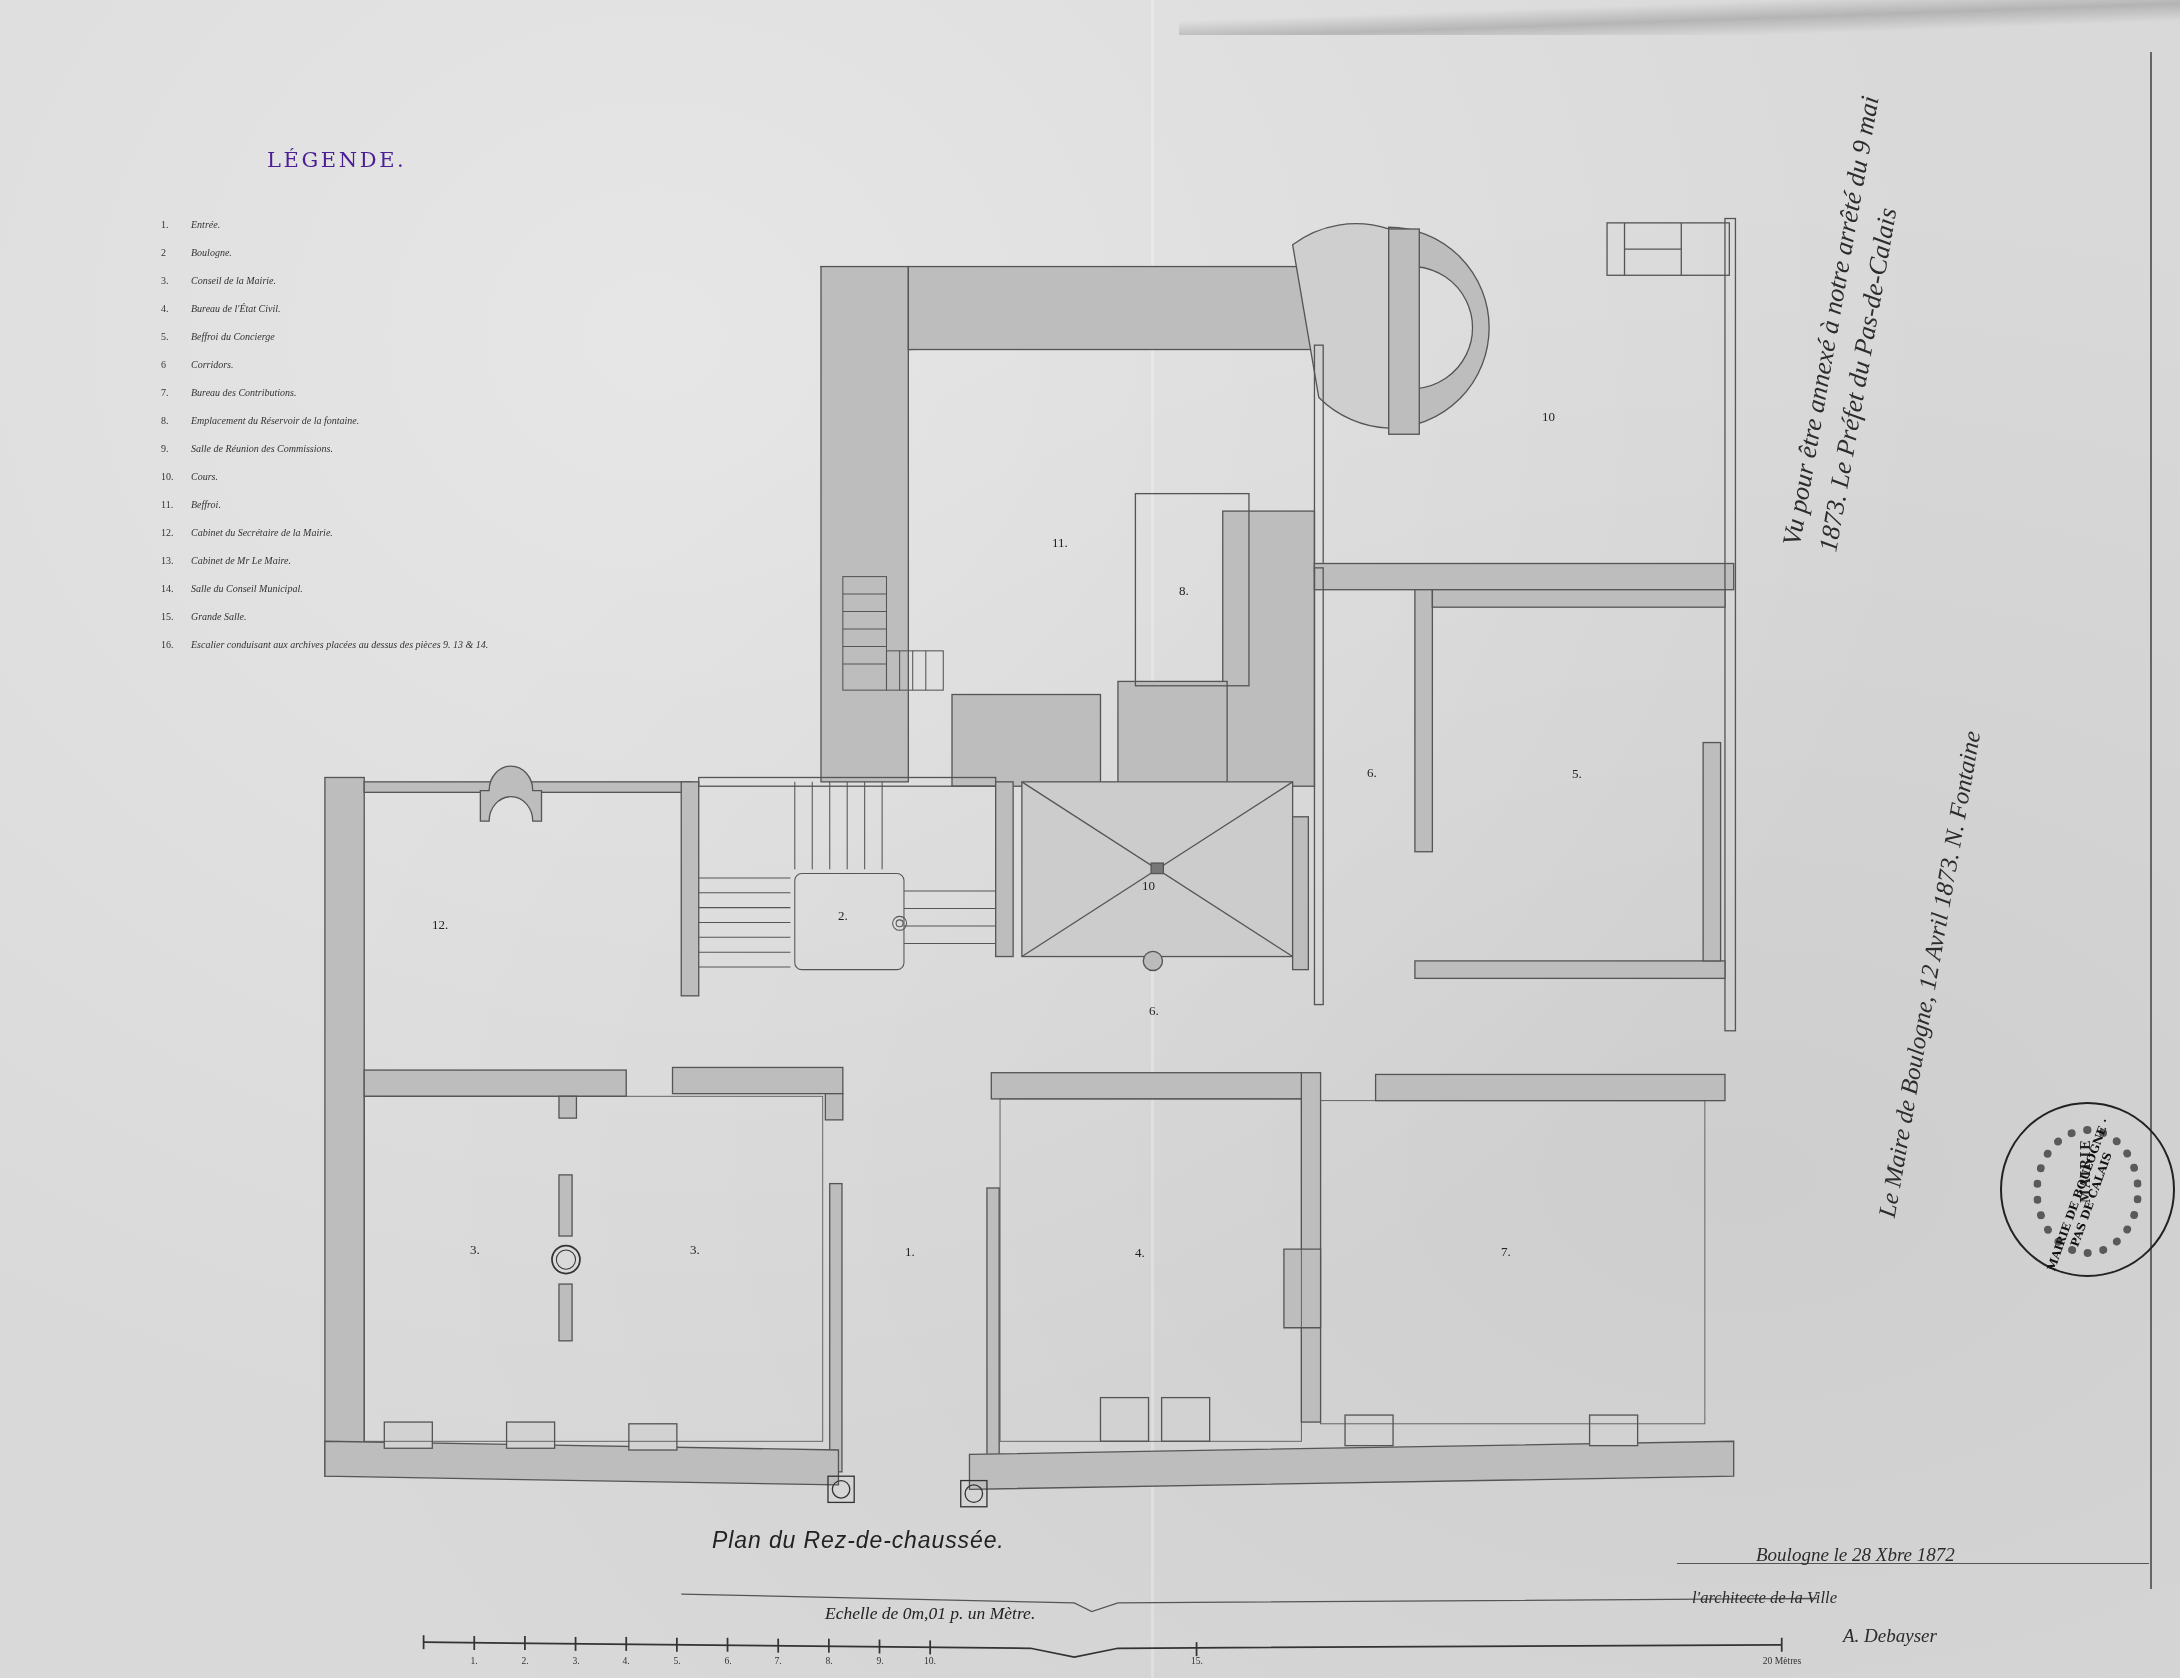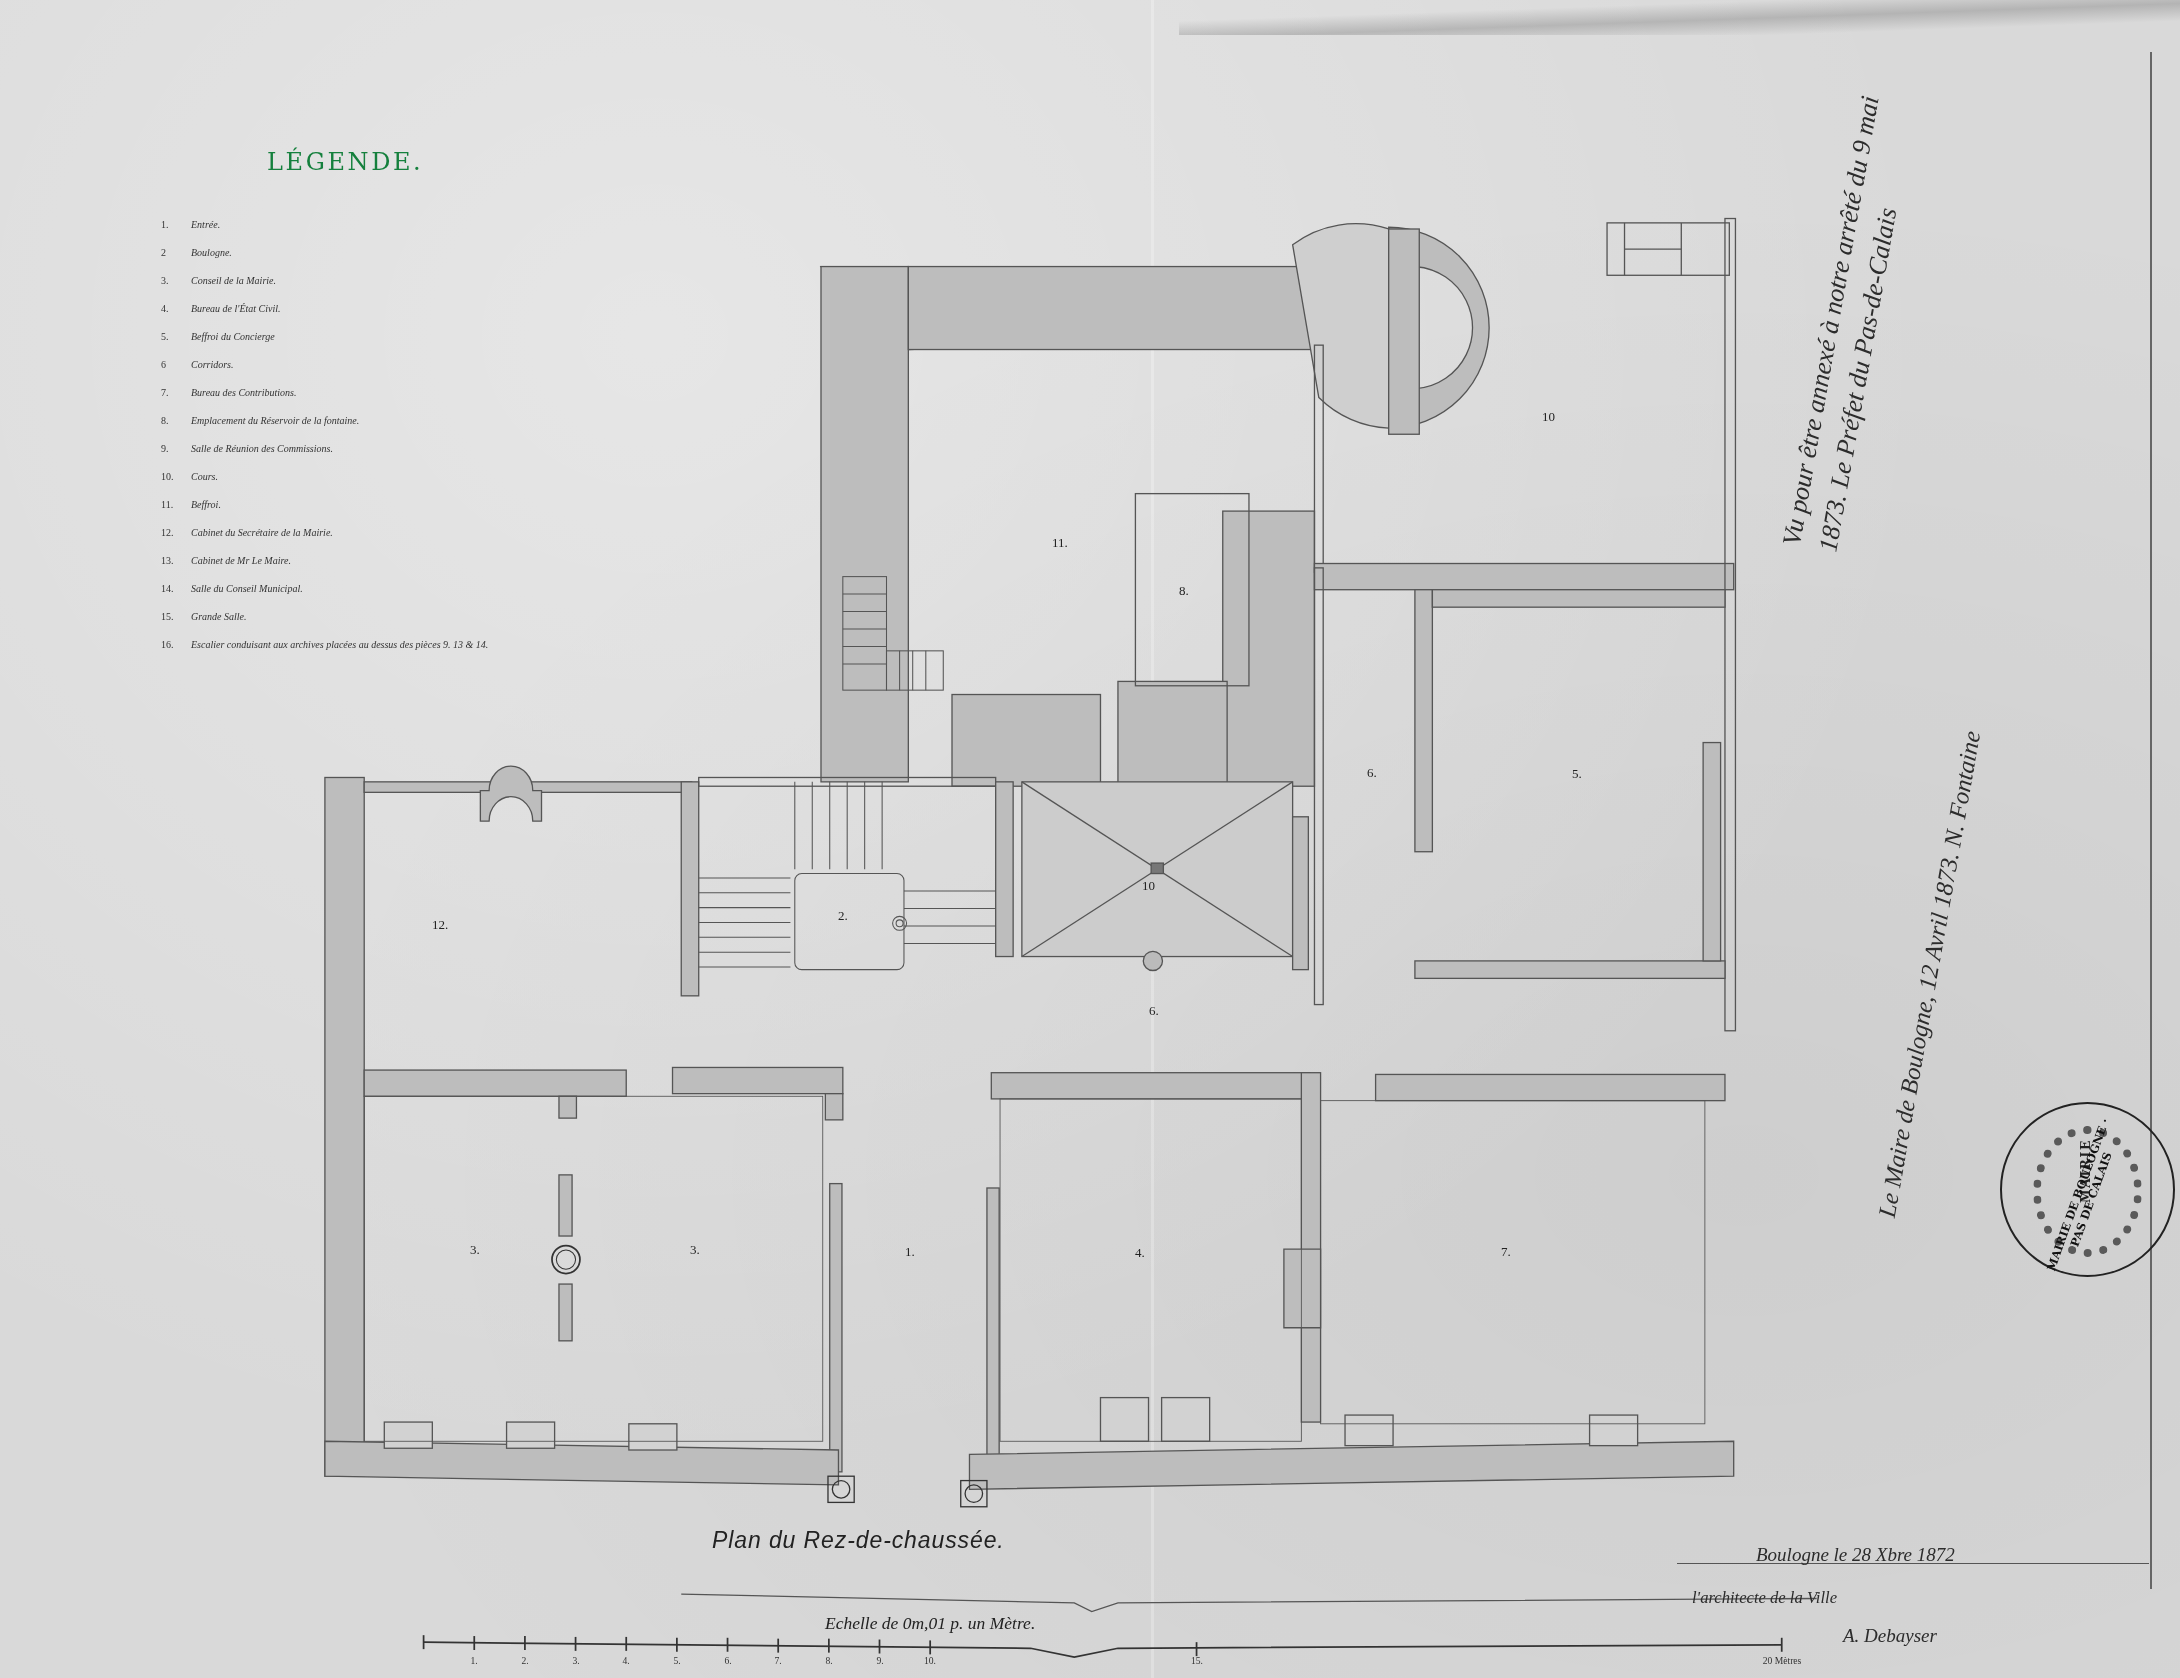--- a/index.html
+++ b/index.html
@@ -13,43 +13,43 @@
     color: #2a2a2a;
   }
   .fold-top {
     position: absolute; left: 1179px; top: 0; width: 1001px; height: 35px;
     background: linear-gradient(178deg, rgba(120,120,120,0.0) 30%, rgba(110,110,110,0.35) 55%, rgba(200,200,200,0) 80%);
   }
   .fold-v { position: absolute; top: 0; width: 2.6px; height: 1679px; background: rgba(255,255,255,0.25); }
 
   
   .legend-title {
-    position: absolute; left: 267px; top: 148px; font-size: 24px; letter-spacing: 2.6px;
-    font-family: "DejaVu Serif", serif; color: #15803d;
+    position: absolute; left: 267px; top: 148px; font-size: 21px; letter-spacing: 2.6px;
+    font-family: "DejaVu Serif", serif; color: #4c1d95;
   }
   .legend-list { position: absolute; left: 161px; top: 211px; }
   .legend-item {
     height: 28px; line-height: 28px; font-size: 10px; font-style: italic;
     font-family: "Liberation Serif", serif; color: #333; white-space: nowrap;
   }
   .legend-item .num { display: inline-block; width: 30px; font-style: normal; }
 
   
   #plan { position: absolute; left: 0; top: 0; }
   .room-label {
     position: absolute; font-size: 13px; font-family: "Liberation Serif", serif; color: #222;
   }
 
   .plan-title {
     position: absolute; left: 712px; top: 1527px; font-size: 23px; font-style: italic;
     font-family: Liberation Sans, sans-serif; color: #222; letter-spacing: 0.9px;
   }
   .scale-caption {
     position: absolute; left: 825px; top: 1603px; font-size: 17.5px; font-style: italic;
-    font-family: "Liberation Serif", serif; color: #222; margin-top: 10px;
+    font-family: "Liberation Serif", serif; color: #222;
   }
   .scale-tick-label {
     position: absolute; top: 1655px; font-size: 9.6px; font-family: "Liberation Serif", serif; color: #333;
     transform: translateX(-50%);
   }
 
   .hand {
     position: absolute; font-family: "Liberation Serif", serif; font-style: italic; color: #2c2c2c;
     white-space: nowrap; transform-origin: left top;
   }

